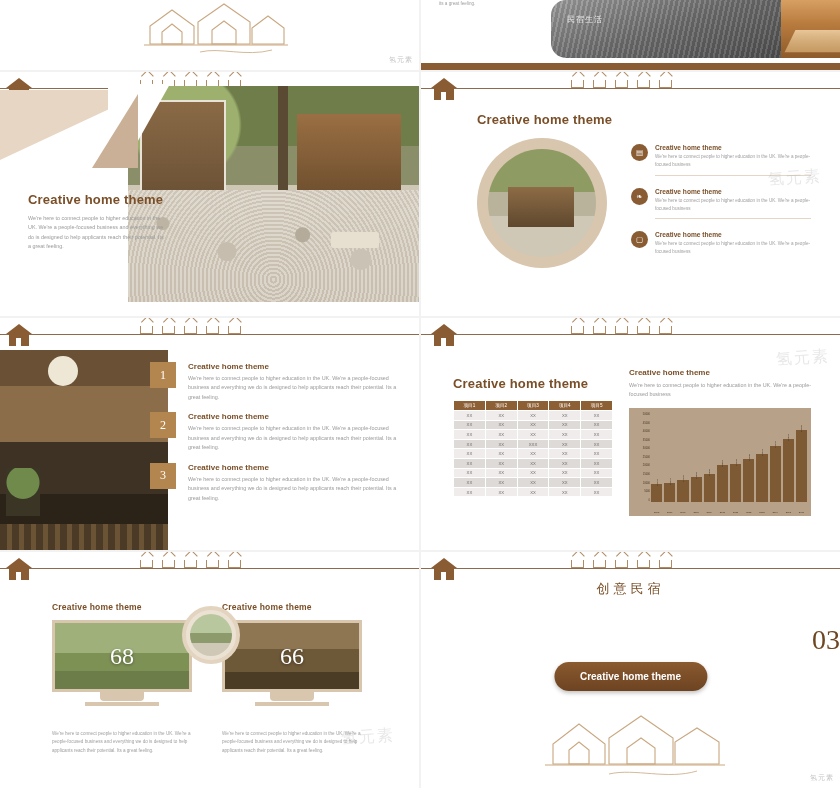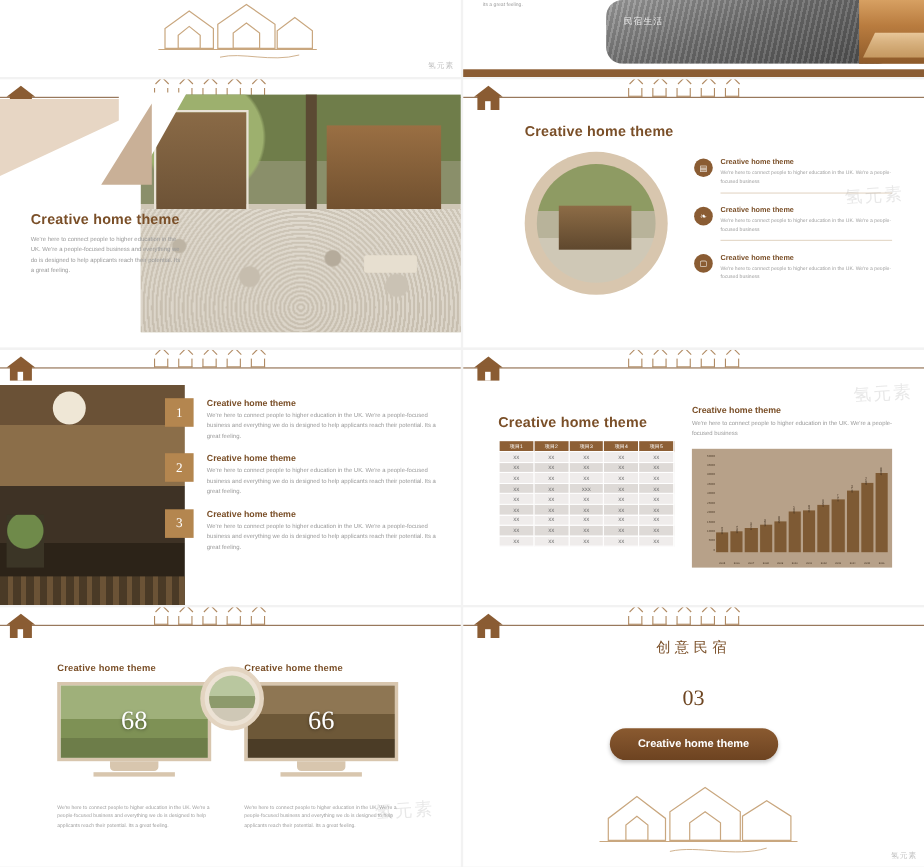--- a/index.html
+++ b/index.html
@@ -365,22 +365,22 @@
     position:absolute; top:28px; left:0; right:0; text-align:center;
     color:#7a4f28; font-size:13px; letter-spacing:4px;
     font-family:"Liberation Serif", serif;
   }
   #s8 .part {
     position:absolute; top:58px; left:0; right:0; text-align:center;
     color:#7a4f28; font-size:10px;
     font-family:"Liberation Serif", serif;
   }
   #s8 .pnum {
-    position:absolute; top:72px; left:0; right:0; text-align:center;
-    color:#6e4622; font-size:20px;
+    position:absolute; top:72px; left:0; right:0; text-align:right;
+    color:#6e4622; font-size:28px;
     font-family:"Liberation Serif", serif;
   }
   #s8 .pill {
     position:absolute; top:110px; left:50%; transform:translateX(-50%);
     background: linear-gradient(180deg,#8a5a30,#6d4321);
     color:#fff; font-size:10px; font-weight:bold;
     padding:9px 26px; border-radius:20px;
     box-shadow: 0 2px 4px rgba(0,0,0,.25);
     white-space:nowrap;
   }

